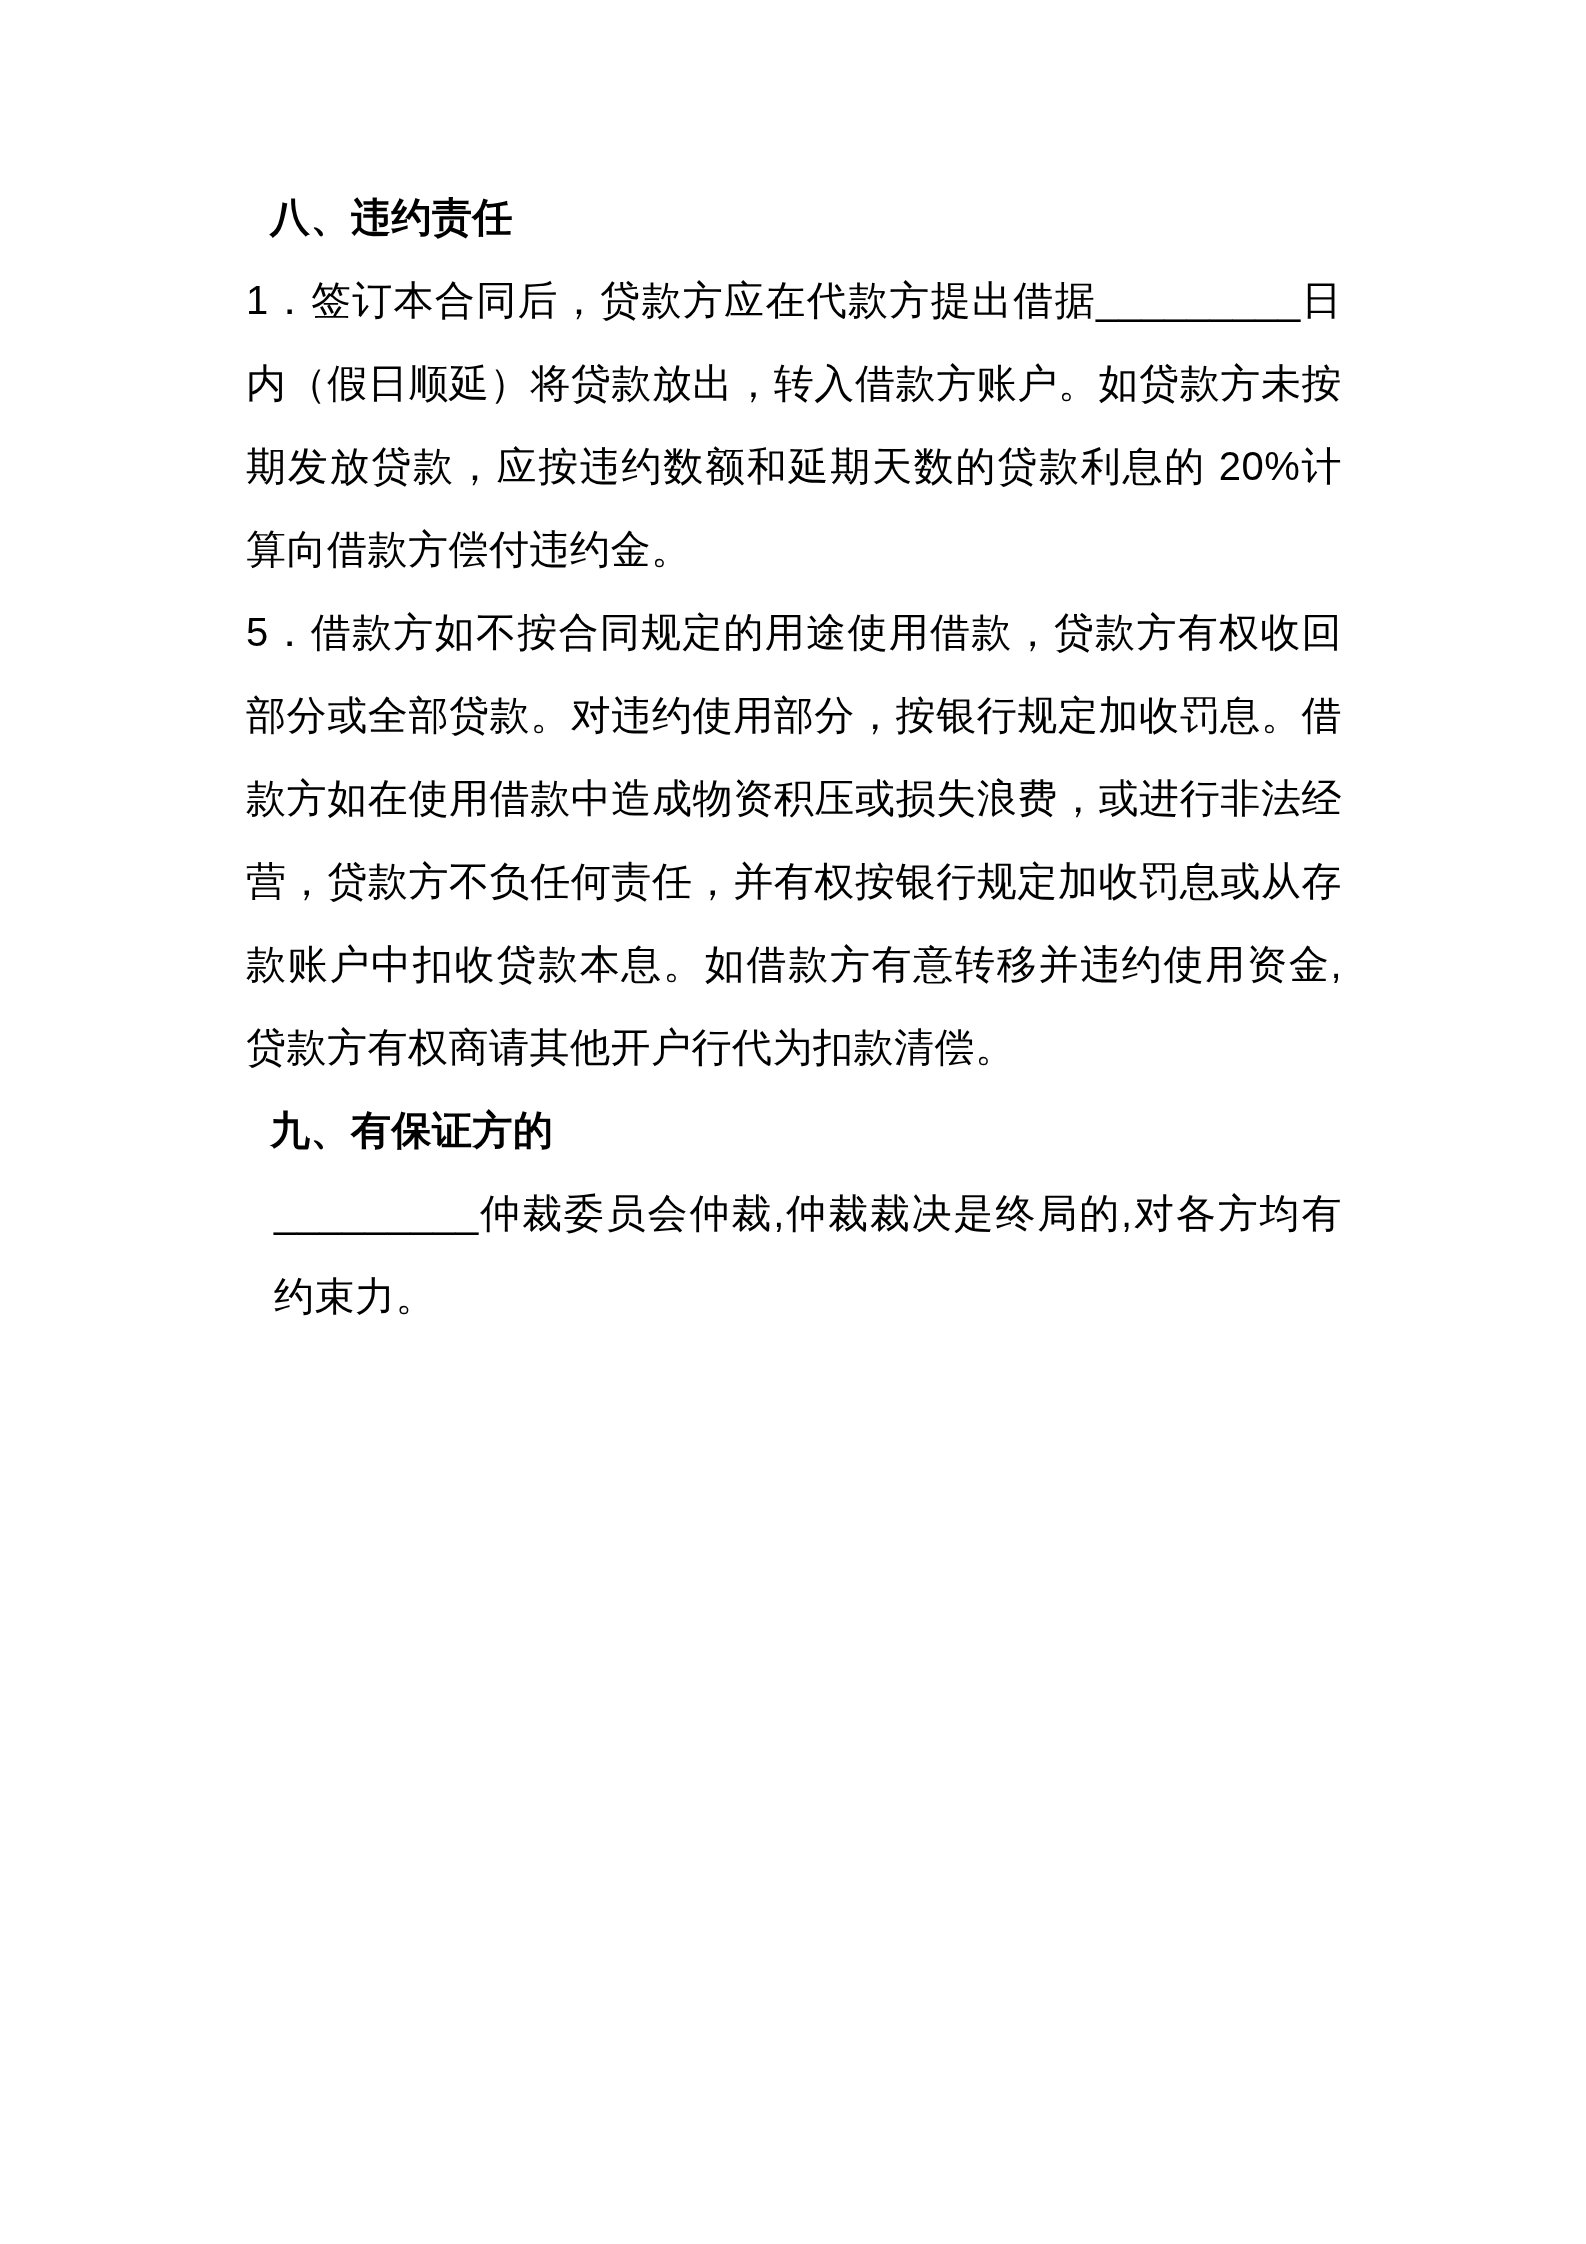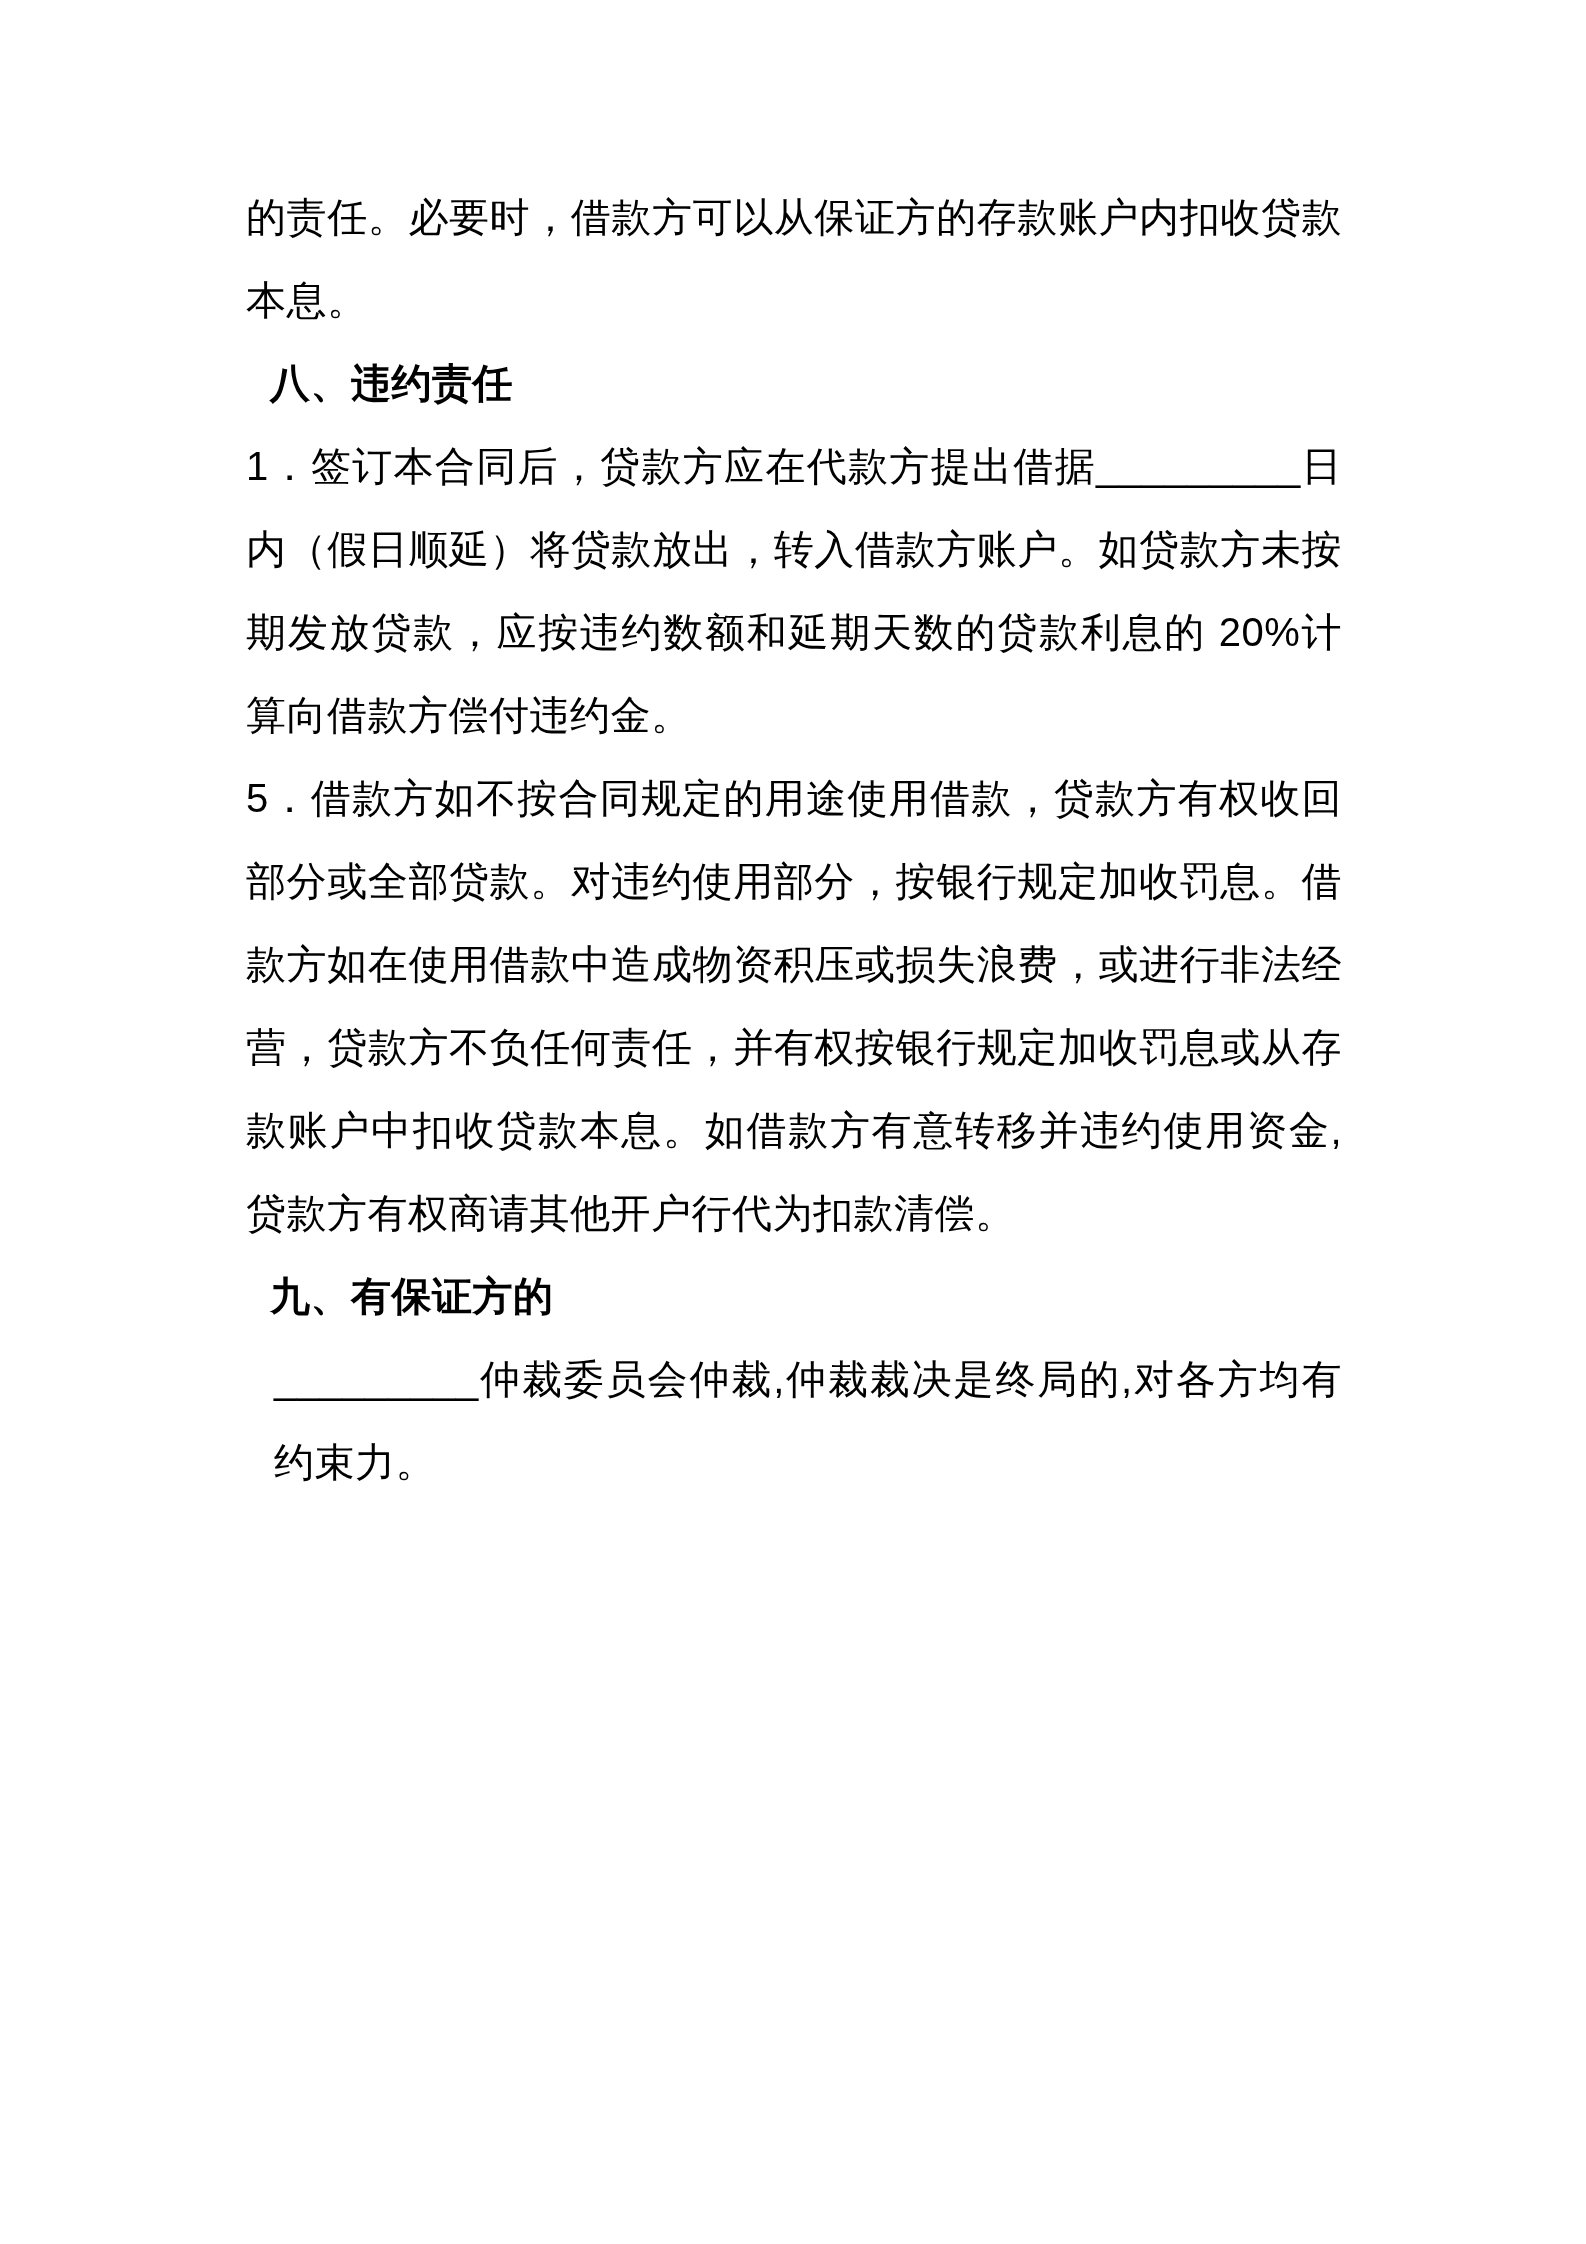--- a/index.html
+++ b/index.html
@@ -45,21 +45,20 @@
     padding-left: 28px;
   }
   
 </style>
 </head>
 <body>
 
 <div class="page">
   <div class="content">
 
-    <p class="body">的责任。必要时，借款方可以从保证方的存款账户内扣收贷款本息。</p>
 
     <p class="heading">八、违约责任</p>
 
     <p class="body">1．签订本合同后，贷款方应在代款方提出借据_________日内（假日顺延）将贷款放出，转入借款方账户。如贷款方未按期发放贷款，应按违约数额和延期天数的贷款利息的 20%计算向借款方偿付违约金。</p>
 
     <p class="body">5．借款方如不按合同规定的用途使用借款，贷款方有权收回部分或全部贷款。对违约使用部分，按银行规定加收罚息。借款方如在使用借款中造成物资积压或损失浪费，或进行非法经营，贷款方不负任何责任，并有权按银行规定加收罚息或从存款账户中扣收贷款本息。如借款方有意转移并违约使用资金,贷款方有权商请其他开户行代为扣款清偿。</p>
 
 
     <p class="heading">九、有保证方的</p>
 

